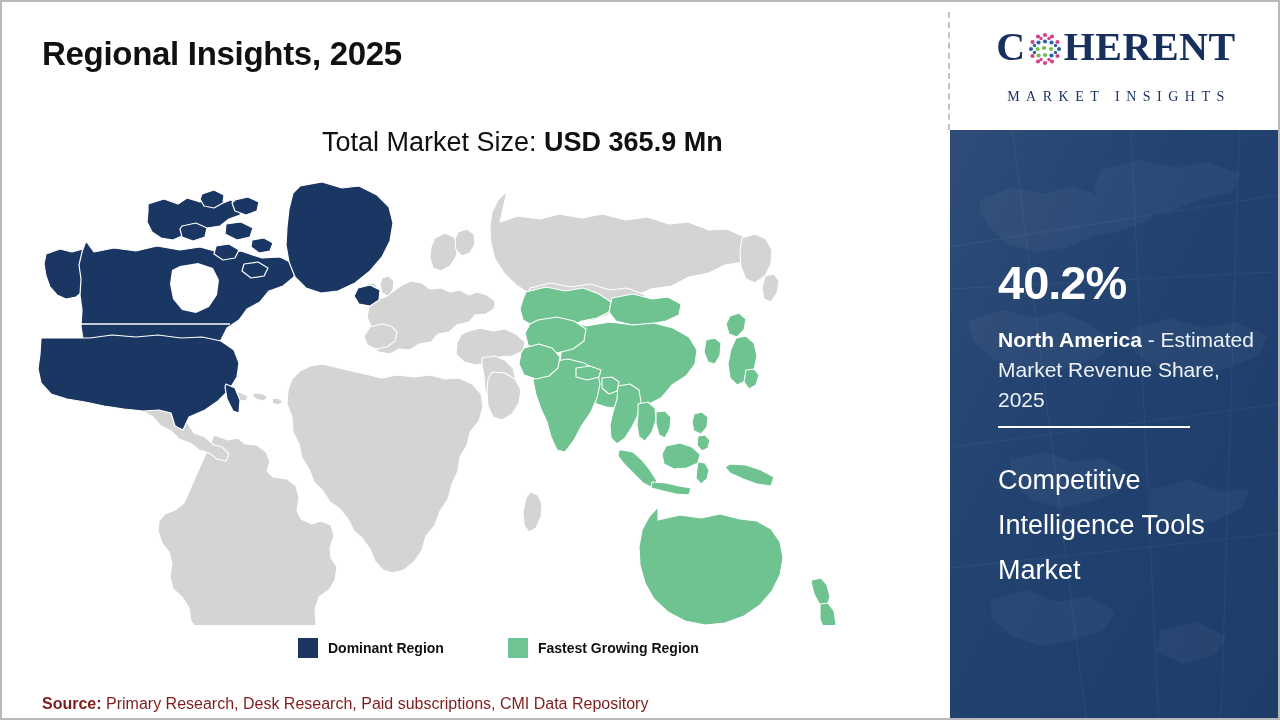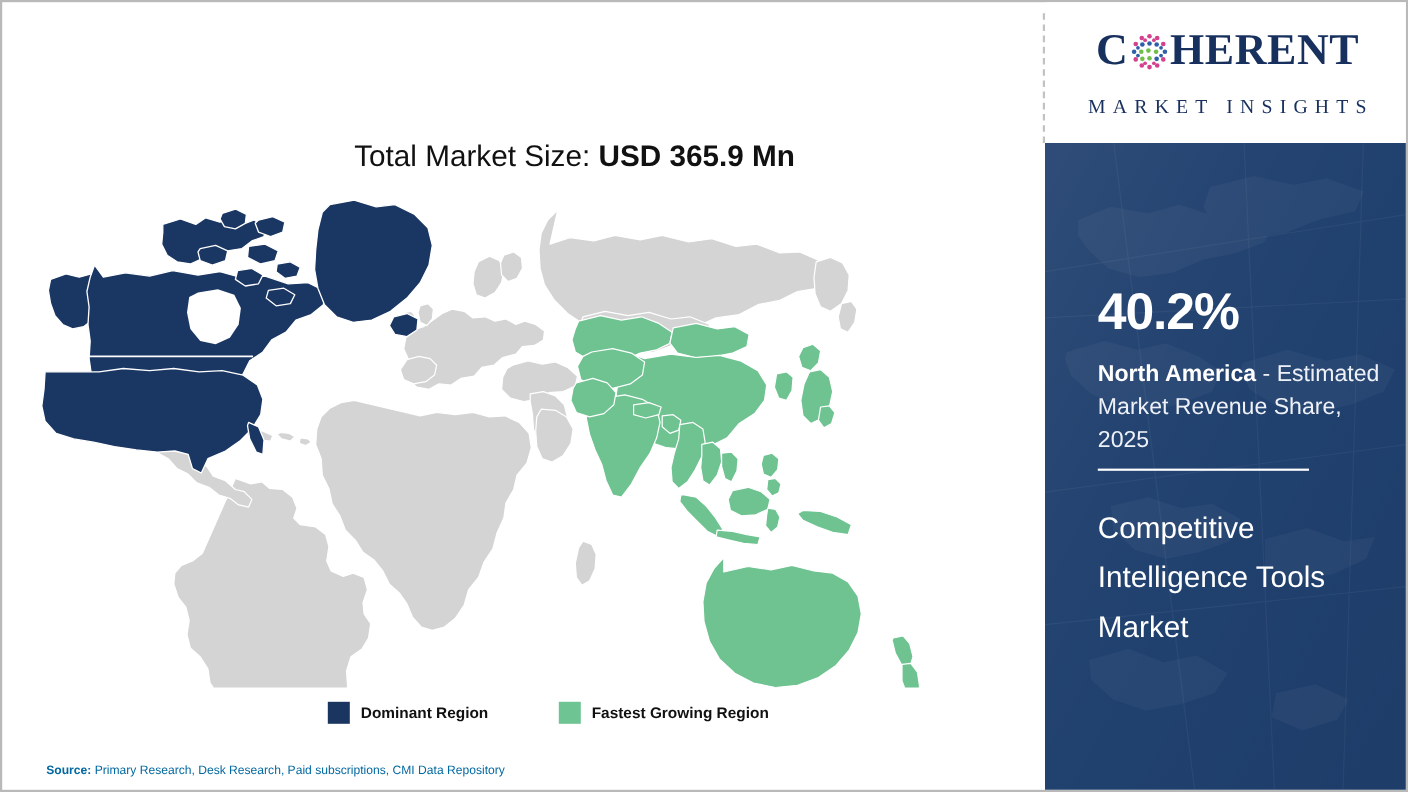--- a/index.html
+++ b/index.html
@@ -46,21 +46,21 @@
     position:absolute;left:296px;top:636px;
     display:flex;align-items:center;gap:64px;
   }
   .legend-item{display:flex;align-items:center;gap:10px;}
   .legend-swatch{width:20px;height:20px;display:block;}
   .legend-label{font-size:14px;font-weight:bold;color:#111111;white-space:nowrap;}
 
   
   #source-line{
     position:absolute;left:40px;top:693px;
-    font-size:11px;color:#0369a1;white-space:nowrap;
+    font-size:16px;color:#7f1d1d;white-space:nowrap;
   }
   #source-line .src-label{font-weight:bold;}
 
   
   #vertical-divider{
     position:absolute;left:946px;top:10px;width:0;height:118px;
     border-left:2px dashed #c2c2c2;
   }
 
   
@@ -81,21 +81,21 @@
     letter-spacing:0.5px;
   }
   #logo-globe{
     display:inline-block;width:36px;height:36px;margin:0 1px;
     position:relative;top:2px;
   }
   #logo-sub{
     margin-top:22px;
     color:#18305e;
     font-family:"Liberation Serif", serif;
-    font-size:18px;font-weight:normal;
+    font-size:14px;font-weight:normal;
     letter-spacing:6.5px;
     padding-left:6px;
     white-space:nowrap;
   }
 
   #sidebar-body{
     position:absolute;left:0;top:128px;width:332px;height:592px;
     background:#20406e;
     overflow:hidden;
   }
@@ -131,20 +131,21 @@
     font-size:27px;color:#ffffff;line-height:1.66;font-weight:normal;
   }
 </style>
 </head>
 <body>
 
 <div id="page">
 
   <div id="main-panel">
 
+    <div id="page-title">Regional Insights, 2025</div>
 
     <div id="market-size-line">
       <span class="ms-label">Total Market Size: </span><span class="ms-value">USD 365.9 Mn</span>
     </div>
 
     <div id="map-wrap">
       <svg viewBox="0 0 840 445" xmlns="http://www.w3.org/2000/svg">
         <g fill="#d4d4d4" stroke="#ffffff" stroke-width="1.1" stroke-linejoin="round">
 
           <path d="M184 255 l14 5 10 -2 7 6 12 1 9 7 4 10 -3 9 6 6 14 2 9 7 3 11 -2 13 4 9 11 5 9 -3 10 4 3 11 -4 12 1 10 6 9 -2 13 -6 10 -10 7 -4 13 1 14 -5 13 -8 10 -4 14 -2 16 -7 12 -9 8 -3 13 -7 12 -9 5 -9 -1 -7 -8 -3 -13 -5 -12 -8 -7 -5 -12 -2 -15 -6 -13 -8 -9 -11 -6 -7 -10 -2 -13 -7 -11 -9 -8 -3 -12 2 -13 -3 -12 -7 -9 -4 -12 1 -10 6 -7 10 -4 9 -7 z"></path>

